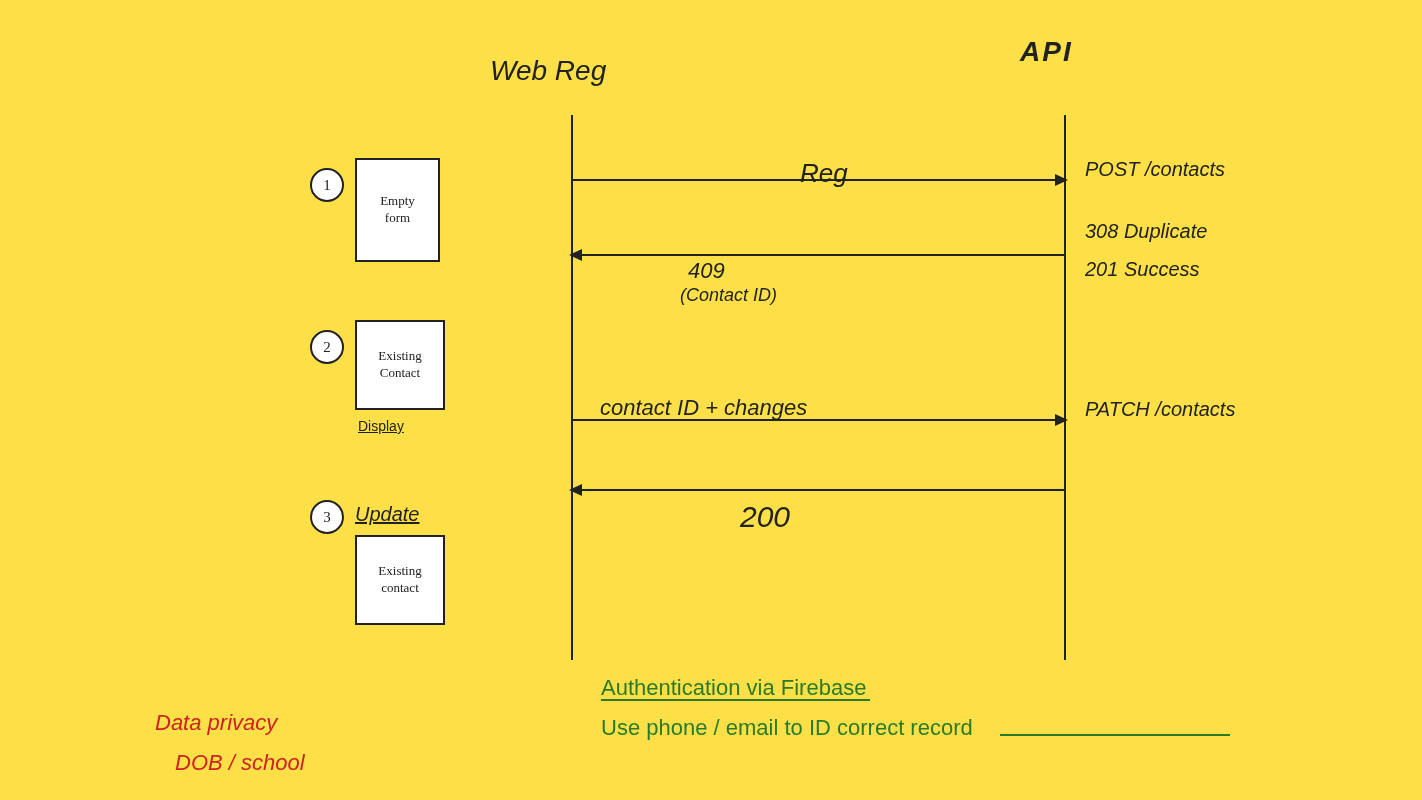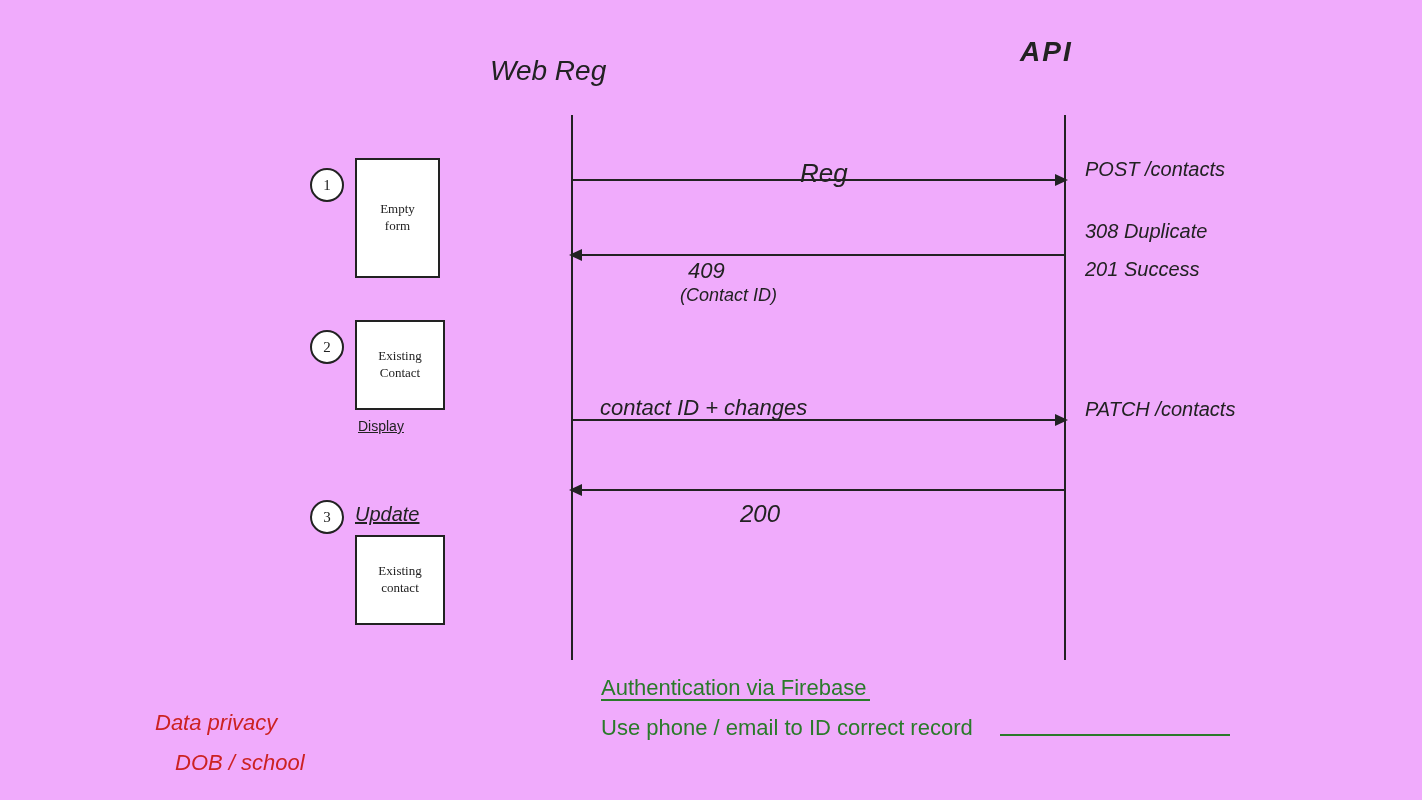--- a/index.html
+++ b/index.html
@@ -9,21 +9,21 @@
       background: #ffffff;
       overflow: hidden;
       font-family: 'Segoe UI', sans-serif;
       position: relative;
     }
 
     .canvas {
       width: 1422px;
       height: 800px;
       position: relative;
-      background: #f0abfc;
+      background: #fde047;
     }
 
     
     .hw {
       font-family: 'Segoe UI', cursive, sans-serif;
       font-weight: 400;
       color: #222;
       position: absolute;
       white-space: nowrap;
     }
@@ -109,21 +109,21 @@
     <line x1="1000" y1="735" x2="1230" y2="735" stroke="#2a7a2a" stroke-width="2"></line>
   </svg>
 
   <div class="hw" style="left:490px; top:55px; font-size:28px; font-style:italic;">Web Reg</div>
 
   <div class="hw" style="left:1020px; top:36px; font-size:28px; font-style:italic; letter-spacing:2px;font-weight:bold;">API</div>
 
   <div class="circle-num" style="left:310px; top:168px;">
     <span>1</span>
   </div>
-  <div class="box" style="left:355px; top:158px; width:85px; height:120px; font-size:13px;">
+  <div class="box" style="left:355px; top:158px; width:85px; height:104px; font-size:13px;">
     Empty<br>form
   </div>
 
   <div class="circle-num" style="left:310px; top:330px;">
     <span>2</span>
   </div>
   <div class="box" style="left:355px; top:320px; width:90px; height:90px; font-size:13px;">
     Existing<br>Contact
   </div>
   <div class="hw" style="left:358px; top:418px; font-size:14px; text-decoration:underline;">Display</div>
@@ -137,21 +137,21 @@
   </div>
 
   <div class="hw" style="left:760px; top:158px; font-size:26px; font-style:italic;margin-left:40px;">Reg</div>
 
   <div class="hw" style="left:688px; top:258px; font-size:22px; font-style:italic;">409</div>
 
   <div class="hw" style="left:680px; top:285px; font-size:18px; font-style:italic;">(Contact ID)</div>
 
   <div class="hw" style="left:600px; top:395px; font-size:22px; font-style:italic;">contact ID + changes</div>
 
-  <div class="hw" style="left:740px; top:500px; font-size:24px; font-style:italic;">200</div>
+  <div class="hw" style="left:740px; top:500px; font-size:30px; font-style:italic;">200</div>
 
   <div class="hw" style="left:1085px; top:158px; font-size:20px; font-style:italic;">POST /contacts</div>
 
   <div class="hw" style="left:1085px; top:220px; font-size:20px; font-style:italic;">308  Duplicate</div>
 
   <div class="hw" style="left:1085px; top:258px; font-size:20px; font-style:italic;">201  Success</div>
 
   <div class="hw" style="left:1085px; top:398px; font-size:20px; font-style:italic;">PATCH /contacts</div>
 
   <div class="hw-green" style="left:601px; top:715px; font-size:22px;">Use phone / email to ID correct record</div>

